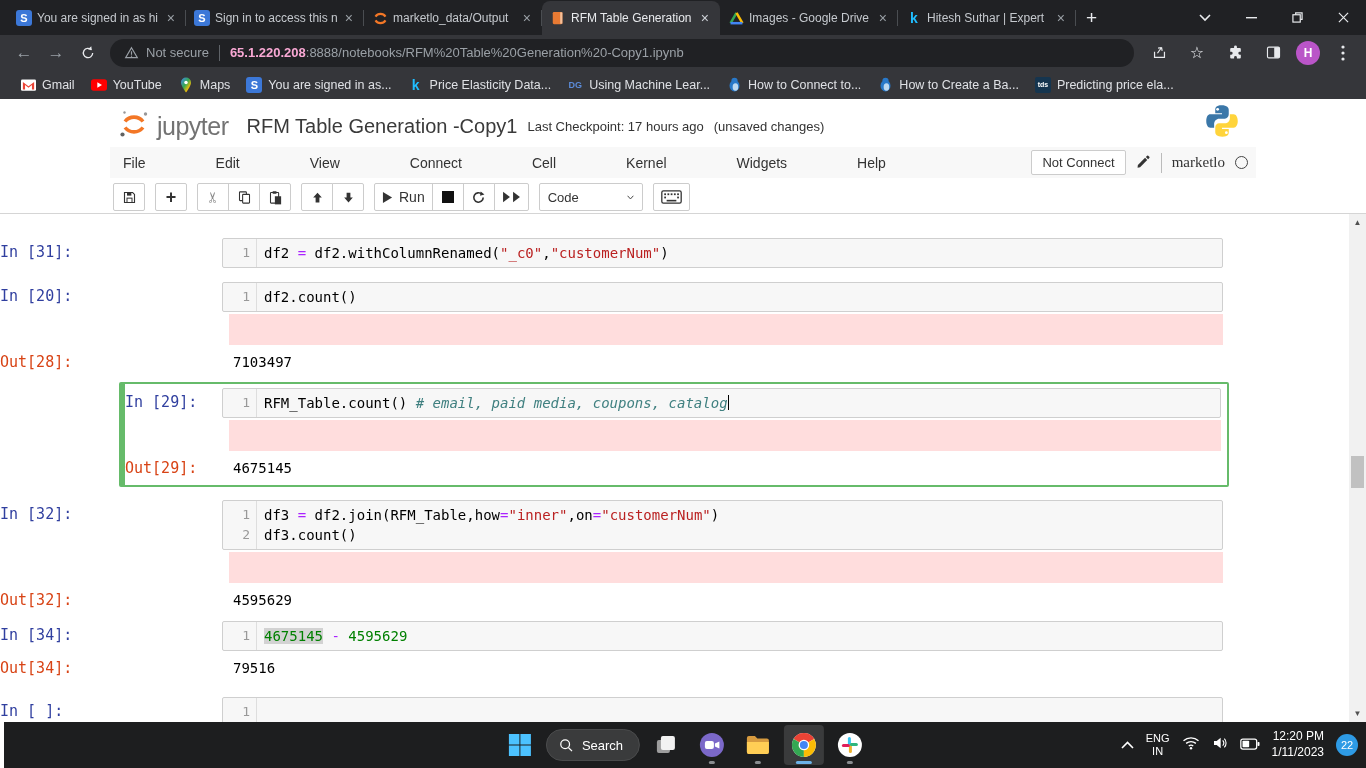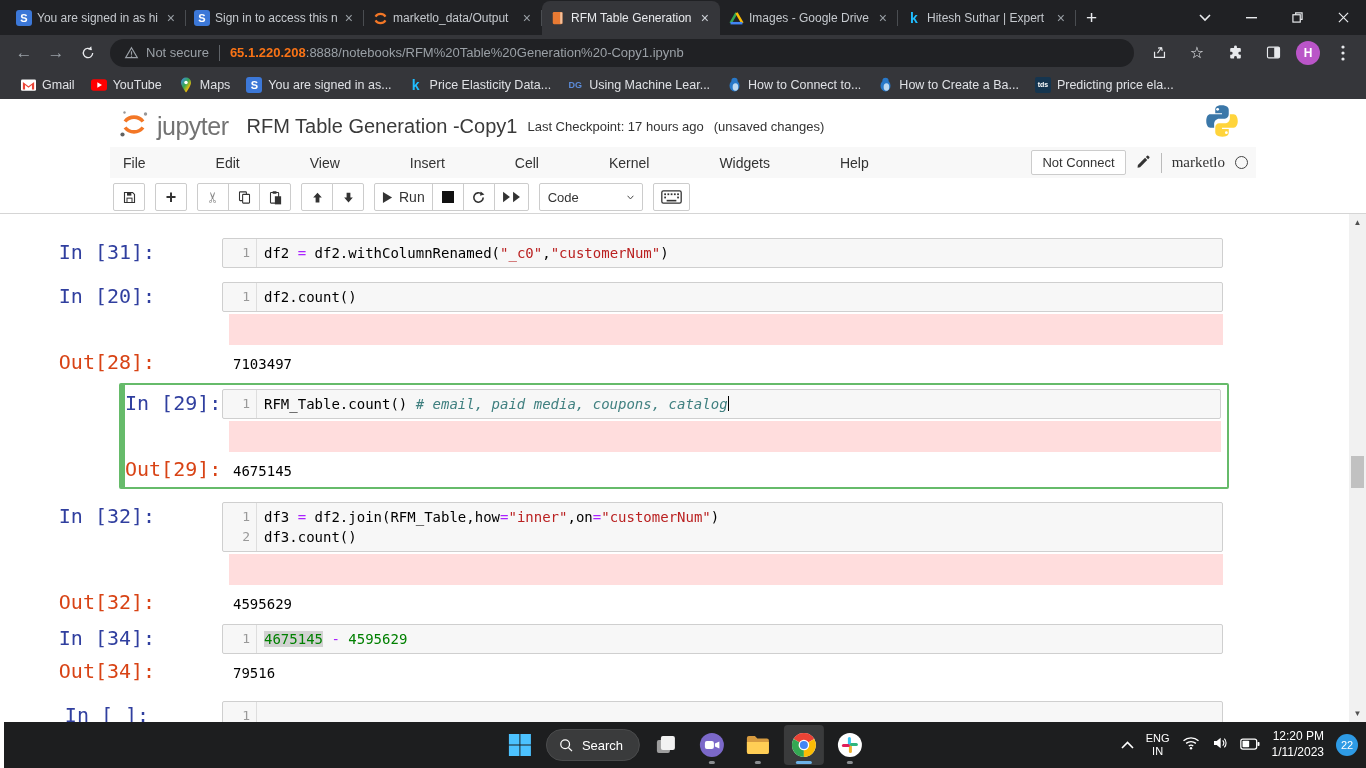--- a/index.html
+++ b/index.html
@@ -22,21 +22,21 @@
   .newtab-btn { color:#e8eaed; font-size:19px; padding:0 10px 6px 10px; }
   .winctl { margin-left:auto; display:flex; align-items:center; align-self:stretch; }
   .winctl .wbtn { width:46px; height:35px; display:flex; align-items:center; justify-content:center; color:#e8eaed; }
 
   
   .addrbar { position:absolute; top:35px; left:0; right:0; height:35px; background:#35363a; display:flex; align-items:center; padding:0 8px; }
   .navbtn { width:32px; height:32px; display:flex; align-items:center; justify-content:center; color:#9aa0a6; font-size:17px; }
   .navbtn.enabled { color:#dfe1e5; }
   .omnibox { flex:1; height:28px; background:#202124; border-radius:14px; margin:0 10px 0 6px; display:flex; align-items:center; padding:0 14px; font-size:13px; color:#9aa0a6; overflow:hidden; white-space:nowrap; }
   .omni-divider { width:1px; height:16px; background:#5f6368; margin:0 10px; }
-  .url-host { color:#f97316; font-weight:bold; }
+  .url-host { color:#f9a8d4; font-weight:bold; }
   .url-rest { color:#9aa0a6; }
   .addr-icons { display:flex; align-items:center; gap:8px; }
   .aibtn { width:30px; height:30px; display:flex; align-items:center; justify-content:center; color:#e8eaed; }
   .avatar { width:24px; height:24px; border-radius:50%; background:#BA55C8; color:#fff; font-size:12px; font-weight:bold; display:flex; align-items:center; justify-content:center; }
   .star { font-size:16px; color:#e8eaed; }
 
   
   .bookmarks { position:absolute; top:70px; left:0; right:0; height:29px; background:#35363a; display:flex; align-items:center; padding:0 12px; gap:0; }
   .bm { display:flex; align-items:center; gap:6px; padding:2px 8px; color:#dfe1e5; font-size:12.5px; border-radius:6px; white-space:nowrap; }
   .bmicon { width:16px; height:16px; display:flex; align-items:center; justify-content:center; font-weight:bold; }
@@ -69,21 +69,21 @@
   .celltype .ctlabel { flex:1; }
   .plusicon { font-size:18px; font-weight:bold; }
   .scissors { font-size:15px; color:#8a8a8a; transform:rotate(-90deg); }
   .ffwd { display:flex; gap:1px; font-size:10px; }
 
   .jdivider { position:absolute; top:114px; left:0; right:0; border-top:1px solid #d5d5d5; }
 
   
   .nbarea { position:absolute; top:115px; left:0; right:17px; bottom:0; overflow:hidden; padding-top:24px; }
   .cellrow { display:flex; align-items:flex-start; }
-  .prompt { width:222px; flex:0 0 222px; text-align:center; padding-right:8px; font-family:"DejaVu Sans Mono","Liberation Mono",monospace; font-size:20px; line-height:28px; color:#303F9F; white-space:pre; }
+  .prompt { width:222px; flex:0 0 222px; text-align:left; padding-right:8px; font-family:"DejaVu Sans Mono","Liberation Mono",monospace; font-size:15px; line-height:28px; color:#303F9F; white-space:pre; }
   .prompt.out { color:#D84315; line-height:18px; }
   .codebox { flex:1; margin-right:126px; border:1px solid #cfcfcf; border-radius:2px; background:#f7f7f7; display:flex; }
   .gutter { width:34px; flex:0 0 34px; border-right:1px solid #dedede; color:#999; text-align:right; padding:4px 6px 4px 0; font-family:"DejaVu Sans Mono","Liberation Mono",monospace; font-size:13px; line-height:20px; }
   .codelines { padding:4px 0 4px 7px; font-family:"DejaVu Sans Mono","Liberation Mono",monospace; font-size:14px; line-height:20px; white-space:pre; color:#000; }
   .stderr { margin:2px 126px 0 229px; height:31px; background:#fdd; }
   .outrow { display:flex; align-items:baseline; margin-top:8px; }
   .outval { font-family:"DejaVu Sans Mono","Liberation Mono",monospace; font-size:14px; color:#000; padding-left:11px; }
   .gap14 { height:14px; } .gap13 { height:13px; } .gap12 { height:12px; } .gap20 { height:20px; }
   .selcell { margin:11px 120px 0 119px; border:2px solid #66bb6a; border-left-width:6px; border-radius:2px; padding:4px 6px 8px 0; }
   .selcell .prompt { width:97px; flex:0 0 97px; }
@@ -338,21 +338,21 @@
       <circle cx="12.1" cy="5.6" r="1.25" fill="#fff"></circle>
       <path d="M16.4 30c5 0 5.6-2.2 5.6-4.2V23h-6v-1h10.4c2.1 0 3.6-2.4 3.6-5.9s-1.5-6-3.6-6H23v3.4c0 2.5-2 4.6-4.5 4.6h-5c-2 0-3.5 1.6-3.5 3.8v3.9c0 2 1.4 4.2 6.4 4.2z" fill="#FFD43B"></path>
       <circle cx="19.9" cy="26.4" r="1.25" fill="#fff"></circle>
     </svg>
   </span>
 
   <div class="jmenurow">
     <span class="jmenu">File</span>
     <span class="jmenu">Edit</span>
     <span class="jmenu">View</span>
-    <span class="jmenu">Insert</span>
+    <span class="jmenu">Connect</span>
     <span class="jmenu">Cell</span>
     <span class="jmenu">Kernel</span>
     <span class="jmenu">Widgets</span>
     <span class="jmenu">Help</span>
     <div class="jmenu-right">
       <span class="trustbtn">Not Connect</span>
       <span>
         <svg width="15" height="15" viewBox="0 0 24 24">
             <path d="M3,17.5 L14.5,6 L18,9.5 L6.5,21 L2.5,21.8 Z" fill="#333"></path>
             <path d="M15.8,4.7 L17.8,2.7 a1.2,1.2 0 0 1 1.7,0 l1.8,1.8 a1.2,1.2 0 0 1 0,1.7 l-2,2 Z" fill="#333"></path>

